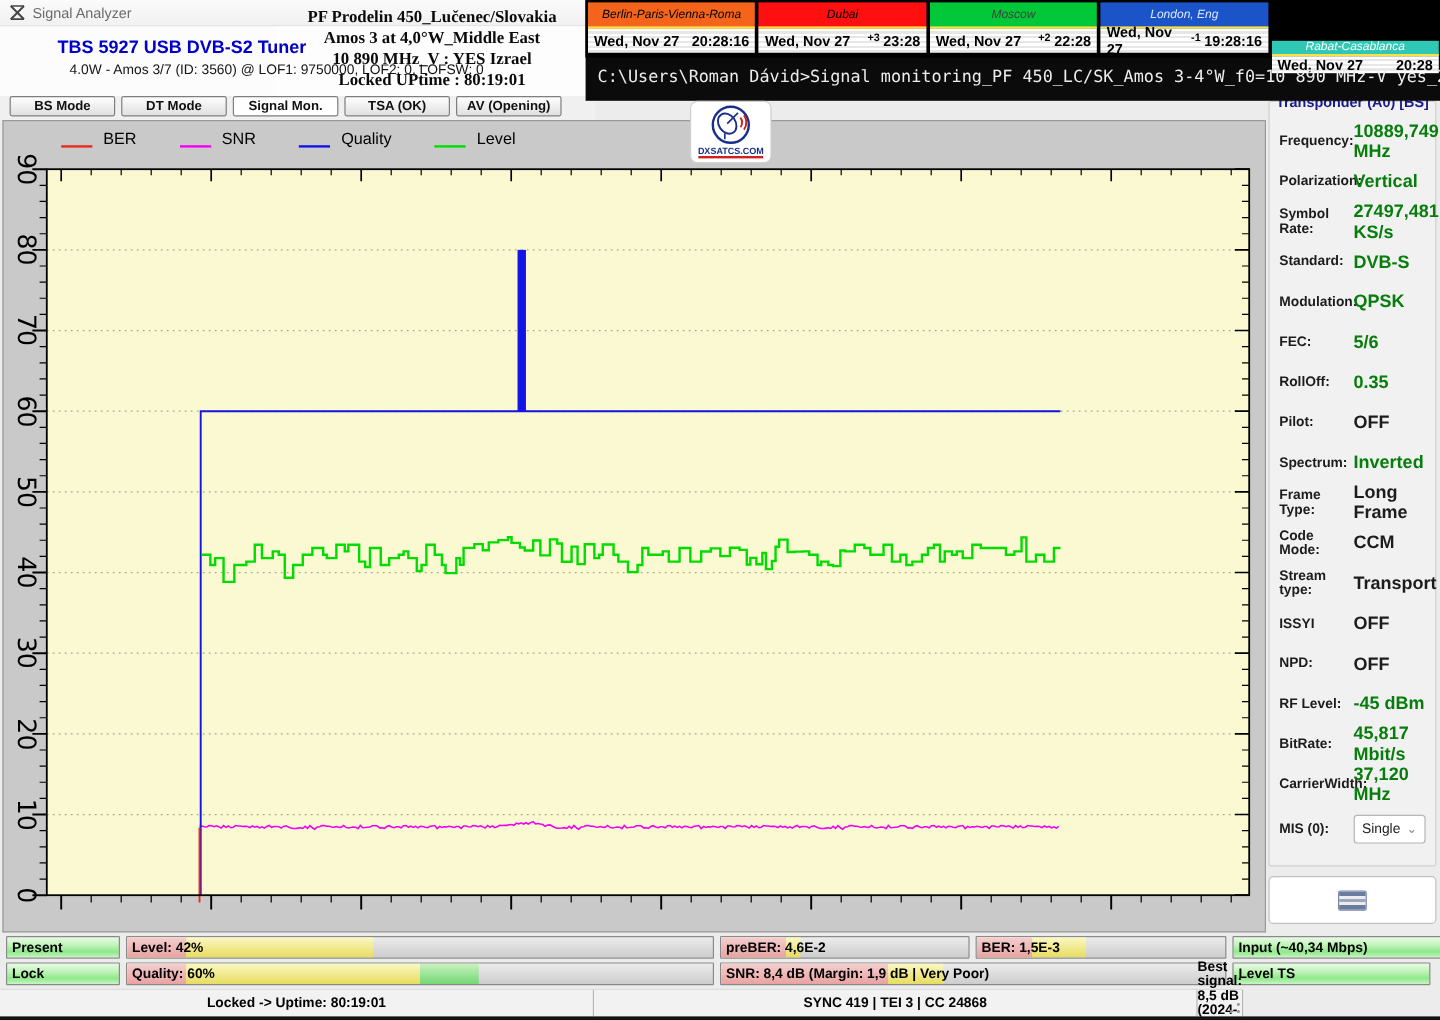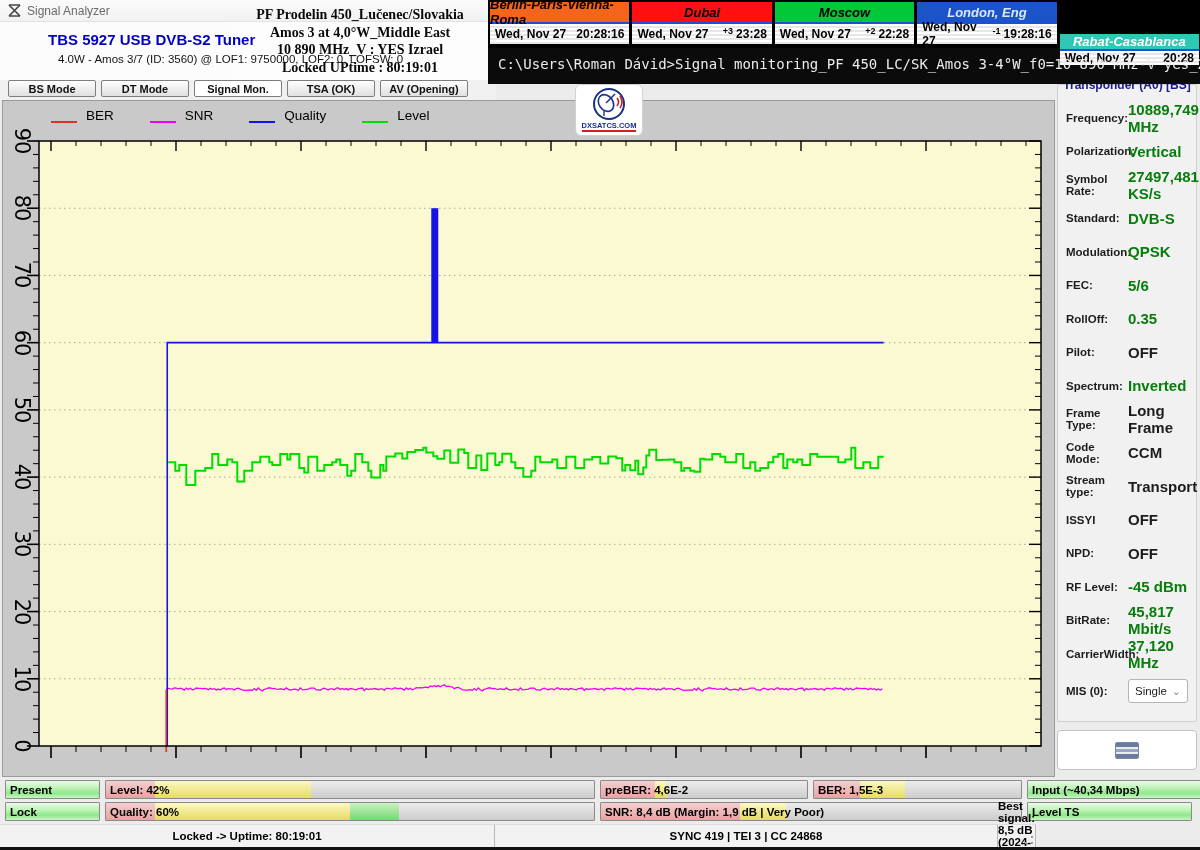--- a/index.html
+++ b/index.html
@@ -38,22 +38,22 @@
   .legend-label{font-size:13.5px;color:#000;}
   .ylab{position:absolute;width:30px;height:22px;text-align:center;
     font-family:"DejaVu Sans",sans-serif;font-size:21px;color:#000;
     transform:rotate(90deg);line-height:22px;}
   
   .terminal{position:absolute;left:488px;top:0;width:712px;height:84px;background:#0b0b0b;z-index:5;}
   .prompt{position:absolute;left:10px;top:56px;color:#ececec;white-space:nowrap;
     font-family:"DejaVu Sans Mono",monospace;font-size:14px;}
   .clockbar{position:absolute;left:0;top:0;width:712px;height:48px;background:#000;display:flex;}
   .clock{flex:1;display:flex;flex-direction:column;border:2px solid #000;border-right-width:1px;}
-  .clock-city{height:20px;font-style:italic;font-weight:bold;font-size:13px;
-    display:flex;align-items:center;justify-content:center;border-bottom:2px solid #1d4ed8;}
+  .clock-city{height:20px;font-style:italic;font-weight:normal;font-size:10px;
+    display:flex;align-items:center;justify-content:center;border-bottom:2px solid #fde047;}
   .clock-time{height:20px;background:repeating-linear-gradient(180deg,#ffffff 0 2px,#e7e7e7 2px 4px);
     color:#000;font-weight:bold;font-size:12px;display:flex;align-items:center;
     justify-content:space-between;padding:0 5px;}
   .clock-right{display:flex;align-items:flex-start;gap:3px;}
   .tz{font-size:9px;font-weight:bold;margin-top:-1px;}
   
   .logo{position:absolute;left:575px;top:84px;width:68px;height:52px;background:#fff;
     border:1px solid #d0d0d0;border-radius:6px;z-index:6;display:flex;flex-direction:column;
     align-items:center;justify-content:flex-start;padding-top:2px;box-sizing:border-box;}
   .logo-text{font-size:7.5px;font-weight:bold;color:#1a2e8c;border-bottom:2px solid #cc2222;line-height:9px;}
@@ -372,21 +372,21 @@
         <div class="clock-city" style="background: rgb(255, 15, 15); color: rgb(0, 0, 0);">Dubai</div>
         <div class="clock-time">
           <span>Wed, Nov 27</span>
           <span class="clock-right">
             <span class="tz">+3</span>
             <span>23:28</span>
           </span>
         </div>
       </div>
       <div class="clock">
-        <div class="clock-city" style="background: rgb(0, 200, 56); color: #000000;">Moscow</div>
+        <div class="clock-city" style="background: rgb(0, 200, 56); color: #404040;">Moscow</div>
         <div class="clock-time">
           <span>Wed, Nov 27</span>
           <span class="clock-right">
             <span class="tz">+2</span>
             <span>22:28</span>
           </span>
         </div>
       </div>
       <div class="clock">
         <div class="clock-city" style="background: rgb(27, 84, 200); color: rgb(221, 232, 255);">London, Eng</div>

